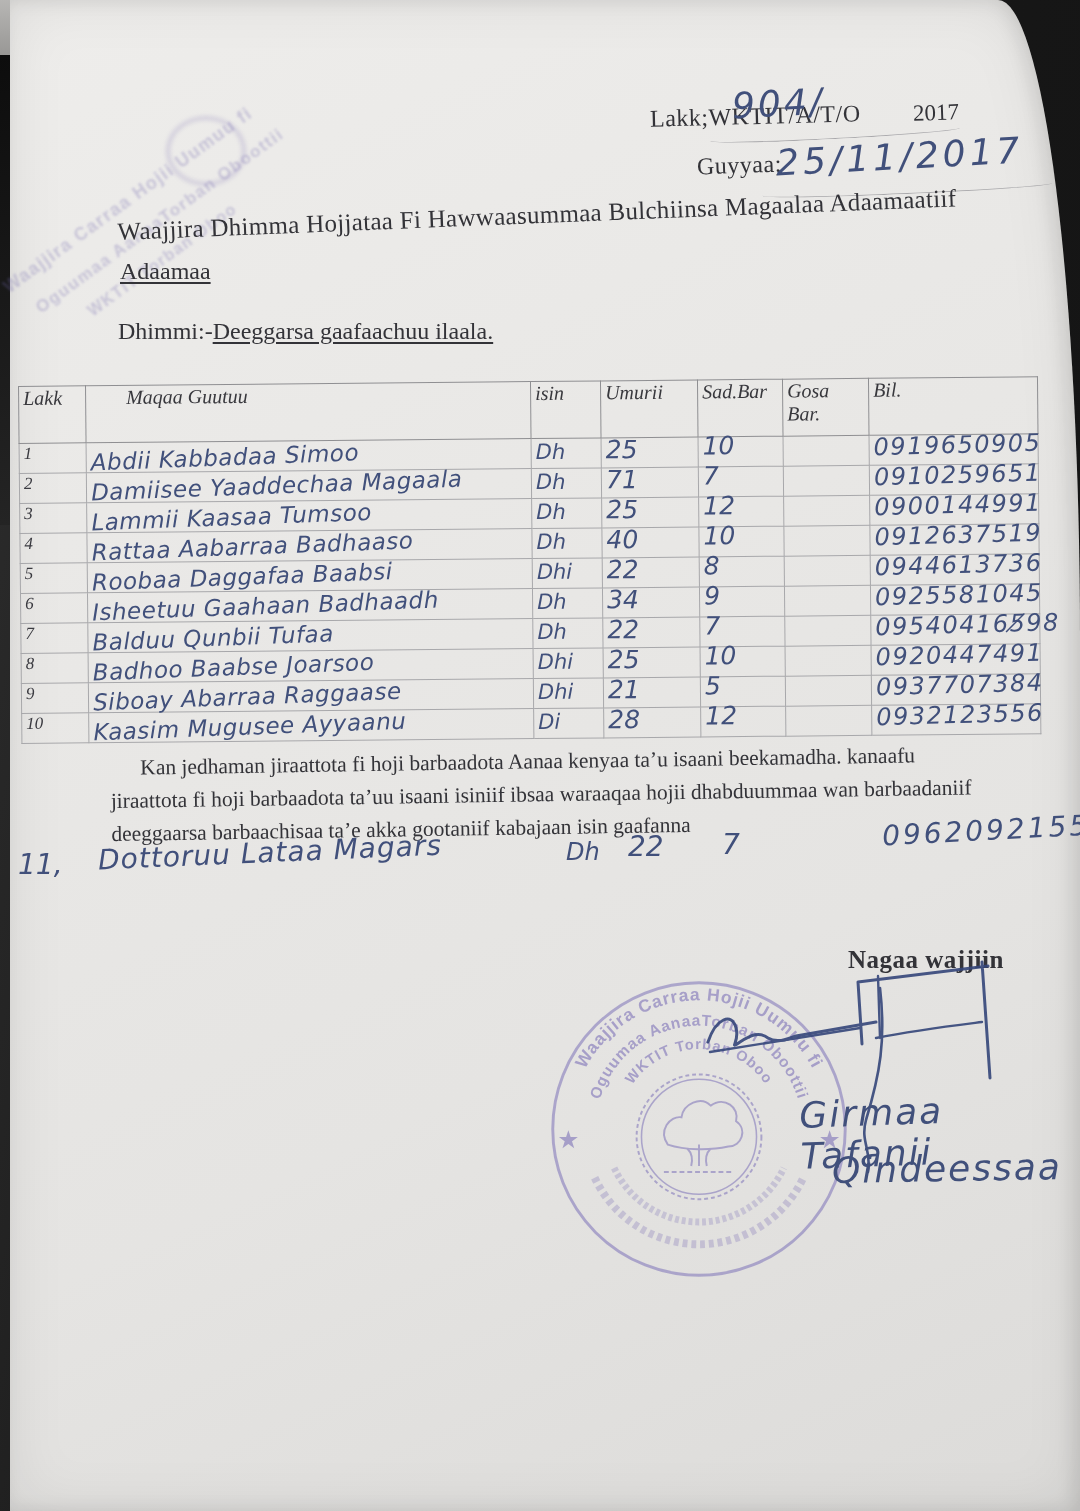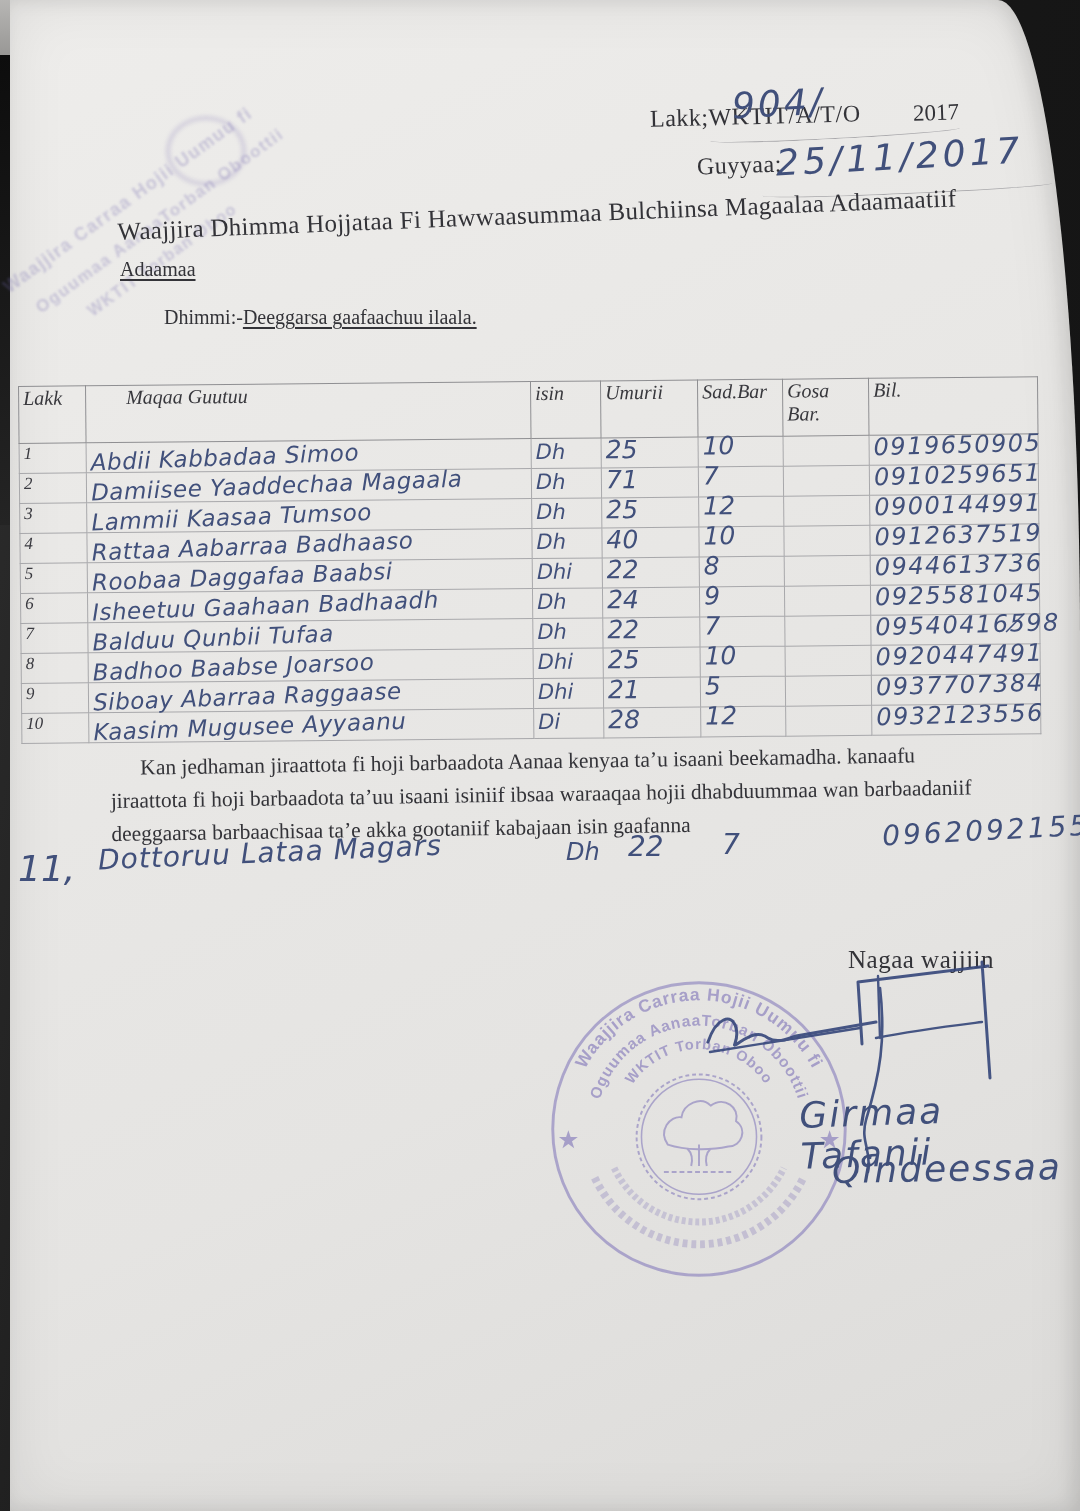--- a/index.html
+++ b/index.html
@@ -31,21 +31,21 @@
   .ghost-rot{position:absolute;left:0;top:0;width:100%;height:100%;transform:rotate(-36deg);transform-origin:60px 260px;}
   .ghost-line{position:absolute;font-family:"Liberation Sans",sans-serif;font-weight:bold;
     letter-spacing:1.5px;color:rgba(112,102,172,.30);filter:blur(1.3px);white-space:nowrap;}
   .ghost-circle{position:absolute;left:118px;top:38px;width:72px;height:62px;border-radius:50%;
     border:4px solid rgba(112,102,172,.22);filter:blur(2px);}
   
   .ref-label{font-size:24px;letter-spacing:.5px;}
   .ref-ink{font-size:36px;letter-spacing:3px;transform:rotate(-3deg);}
   .hand-underline{border-bottom:1.6px solid rgba(90,90,100,.45);border-radius:50%;height:8px;}
   .title-line{font-size:25px;letter-spacing:.3px;transform:rotate(-2.3deg);transform-origin:left bottom;white-space:nowrap;}
-  .sub-line{font-size:20px;}
+  .sub-line{font-size:24px;}
   u{text-underline-offset:3px;}
   
   table.doc{border-collapse:collapse;table-layout:fixed;width:1019px;
     transform:rotate(-.55deg);transform-origin:left top;}
   table.doc td,table.doc th{border:1px solid #8f8f92;overflow:visible;padding:0 4px;vertical-align:top;}
   table.doc tr.body-row td{border-color:#a8a8ab;border-top-width:.5px;border-bottom-width:.5px;height:29px;}
   th.hdr{font-style:italic;font-weight:normal;font-size:20px;text-align:left;color:#38383d;
     height:56px;padding:4px 6px;}
   td.lakk-no{font-size:17px;color:#3a3a40;padding-left:8px;font-style:italic;}
   .cell-ink{display:block;white-space:nowrap;line-height:1;}
@@ -53,21 +53,21 @@
   .c-saala{font-size:21px;margin-top:3px;}
   .c-umur{font-size:25px;margin-top:-1px;}
   .c-sad{font-size:25px;margin-top:-4px;}
   .c-bil{font-size:24px;letter-spacing:1.5px;margin-top:-2px;transform:rotate(-1deg);}
   
   .para{font-size:21.5px;line-height:33px;color:#333338;text-indent:30px;
     transform:rotate(-.9deg);transform-origin:left top;}
   
   .row11 span{position:absolute;white-space:nowrap;}
   
-  .salute{font-size:25px;letter-spacing:.5px;}
+  .salute{font-size:25px;letter-spacing:.5px;font-weight:bold;}
   .signer{font-size:36px;letter-spacing:2px;transform:rotate(-2deg);}
   .stamp-svg{position:absolute;left:533px;top:973px;filter:blur(.35px);}
   .sig-svg{position:absolute;left:640px;top:960px;}
 </style>
 </head>
 <body>
 
 <div class="corner-lite"></div>
 <div class="left-shade"></div>
 
@@ -86,21 +86,21 @@
   <div class="pos ink ref-ink" style="left:722px;top:83px;">904/</div>
   <div class="pos printed" style="left:903px;top:100px;font-size:23px;transform:rotate(-2deg);">2017</div>
   <div class="pos hand-underline" style="left:700px;top:130px;width:250px;transform:rotate(-3deg);"></div>
 
   <div class="pos printed ref-label" style="left:687px;top:152px;transform:rotate(-2deg);">Guyyaa;</div>
   <div class="pos ink ref-ink" style="left:766px;top:136px;letter-spacing:4px;">25/11/2017</div>
   <div class="pos hand-underline" style="left:752px;top:185px;width:290px;transform:rotate(-2.5deg);"></div>
 
   <div class="pos printed title-line" style="left:108px;top:218px;">Waajjira Dhimma Hojjataa Fi Hawwaasummaa Bulchiinsa Magaalaa Adaamaatiif</div>
   <div class="pos printed sub-line" style="left:110px;top:258px;"><u>Adaamaa</u></div>
-  <div class="pos printed sub-line" style="left:108px;top:306px;margin-left:46px;">
+  <div class="pos printed sub-line" style="left:108px;top:318px;">
     <span>Dhimmi:-</span><u>Deeggarsa gaafaachuu ilaala.</u>
   </div>
 
   <div class="pos" style="left:8px;top:386px;">
     <table class="doc">
       <colgroup>
         <col style="width:67px">
           <col style="width:445px">
           <col style="width:70px">
         <col style="width:97px">
@@ -225,21 +225,21 @@
       </tr>
       <tr class="body-row">
         <td class="lakk-no">6</td>
         <td>
               <span class="ink cell-ink c-name">Isheetuu Gaahaan Badhaadh</span>
             </td>
         <td>
               <span class="ink cell-ink c-saala">Dh</span>
             </td>
         <td>
-              <span class="ink cell-ink c-umur">24</span>
+              <span class="ink cell-ink c-umur">34</span>
             </td>
         <td>
               <span class="ink cell-ink c-sad">9</span>
             </td>
         <td>
               <span class="ink cell-ink"></span>
             </td>
         <td>
               <span class="ink cell-ink c-bil">0925581045</span>
             </td>
@@ -328,21 +328,21 @@
               <span class="ink cell-ink c-bil">0932123556</span>
             </td>
       </tr>
     </tbody>
       </table>
   </div>
 
   <div class="pos para" style="left:100px;top:752px;width:880px;">Kan jedhaman jiraattota fi hoji barbaadota  Aanaa kenyaa  ta’u isaani beekamadha. kanaafu jiraattota fi hoji barbaadota ta’uu isaani  isiniif ibsaa waraaqaa hojii dhabduummaa wan barbaadaniif deeggaarsa barbaachisaa ta’e akka gootaniif kabajaan isin gaafanna</div>
 
   <div class="pos row11" style="left:0;top:828px;width:1080px;height:75px;">
-    <span class="ink" style="left:8px;top:20px;font-size:36px;font-style:italic;">11,</span>
+    <span class="ink" style="left:8px;top:20px;font-size:28px;font-style:italic;">11,</span>
     <span class="ink" style="left:88px;top:8px;font-size:28px;letter-spacing:1px;transform:rotate(-2.5deg);">Dottoruu Lataa Magars</span>
     <span class="ink" style="left:556px;top:10px;font-size:24px;">Dh</span>
     <span class="ink" style="left:618px;top:2px;font-size:28px;">22</span>
     <span class="ink" style="left:712px;top:0;font-size:28px;">7</span>
     <span class="ink" style="left:872px;top:-14px;font-size:28px;letter-spacing:3px;transform:rotate(-3deg);">0962092155</span>
   </div>
 
   <div class="pos printed salute" style="left:838px;top:946px;">Nagaa wajjiin</div>
 
   <svg class="stamp-svg" width="312" height="312" viewBox="0 0 320 320">

